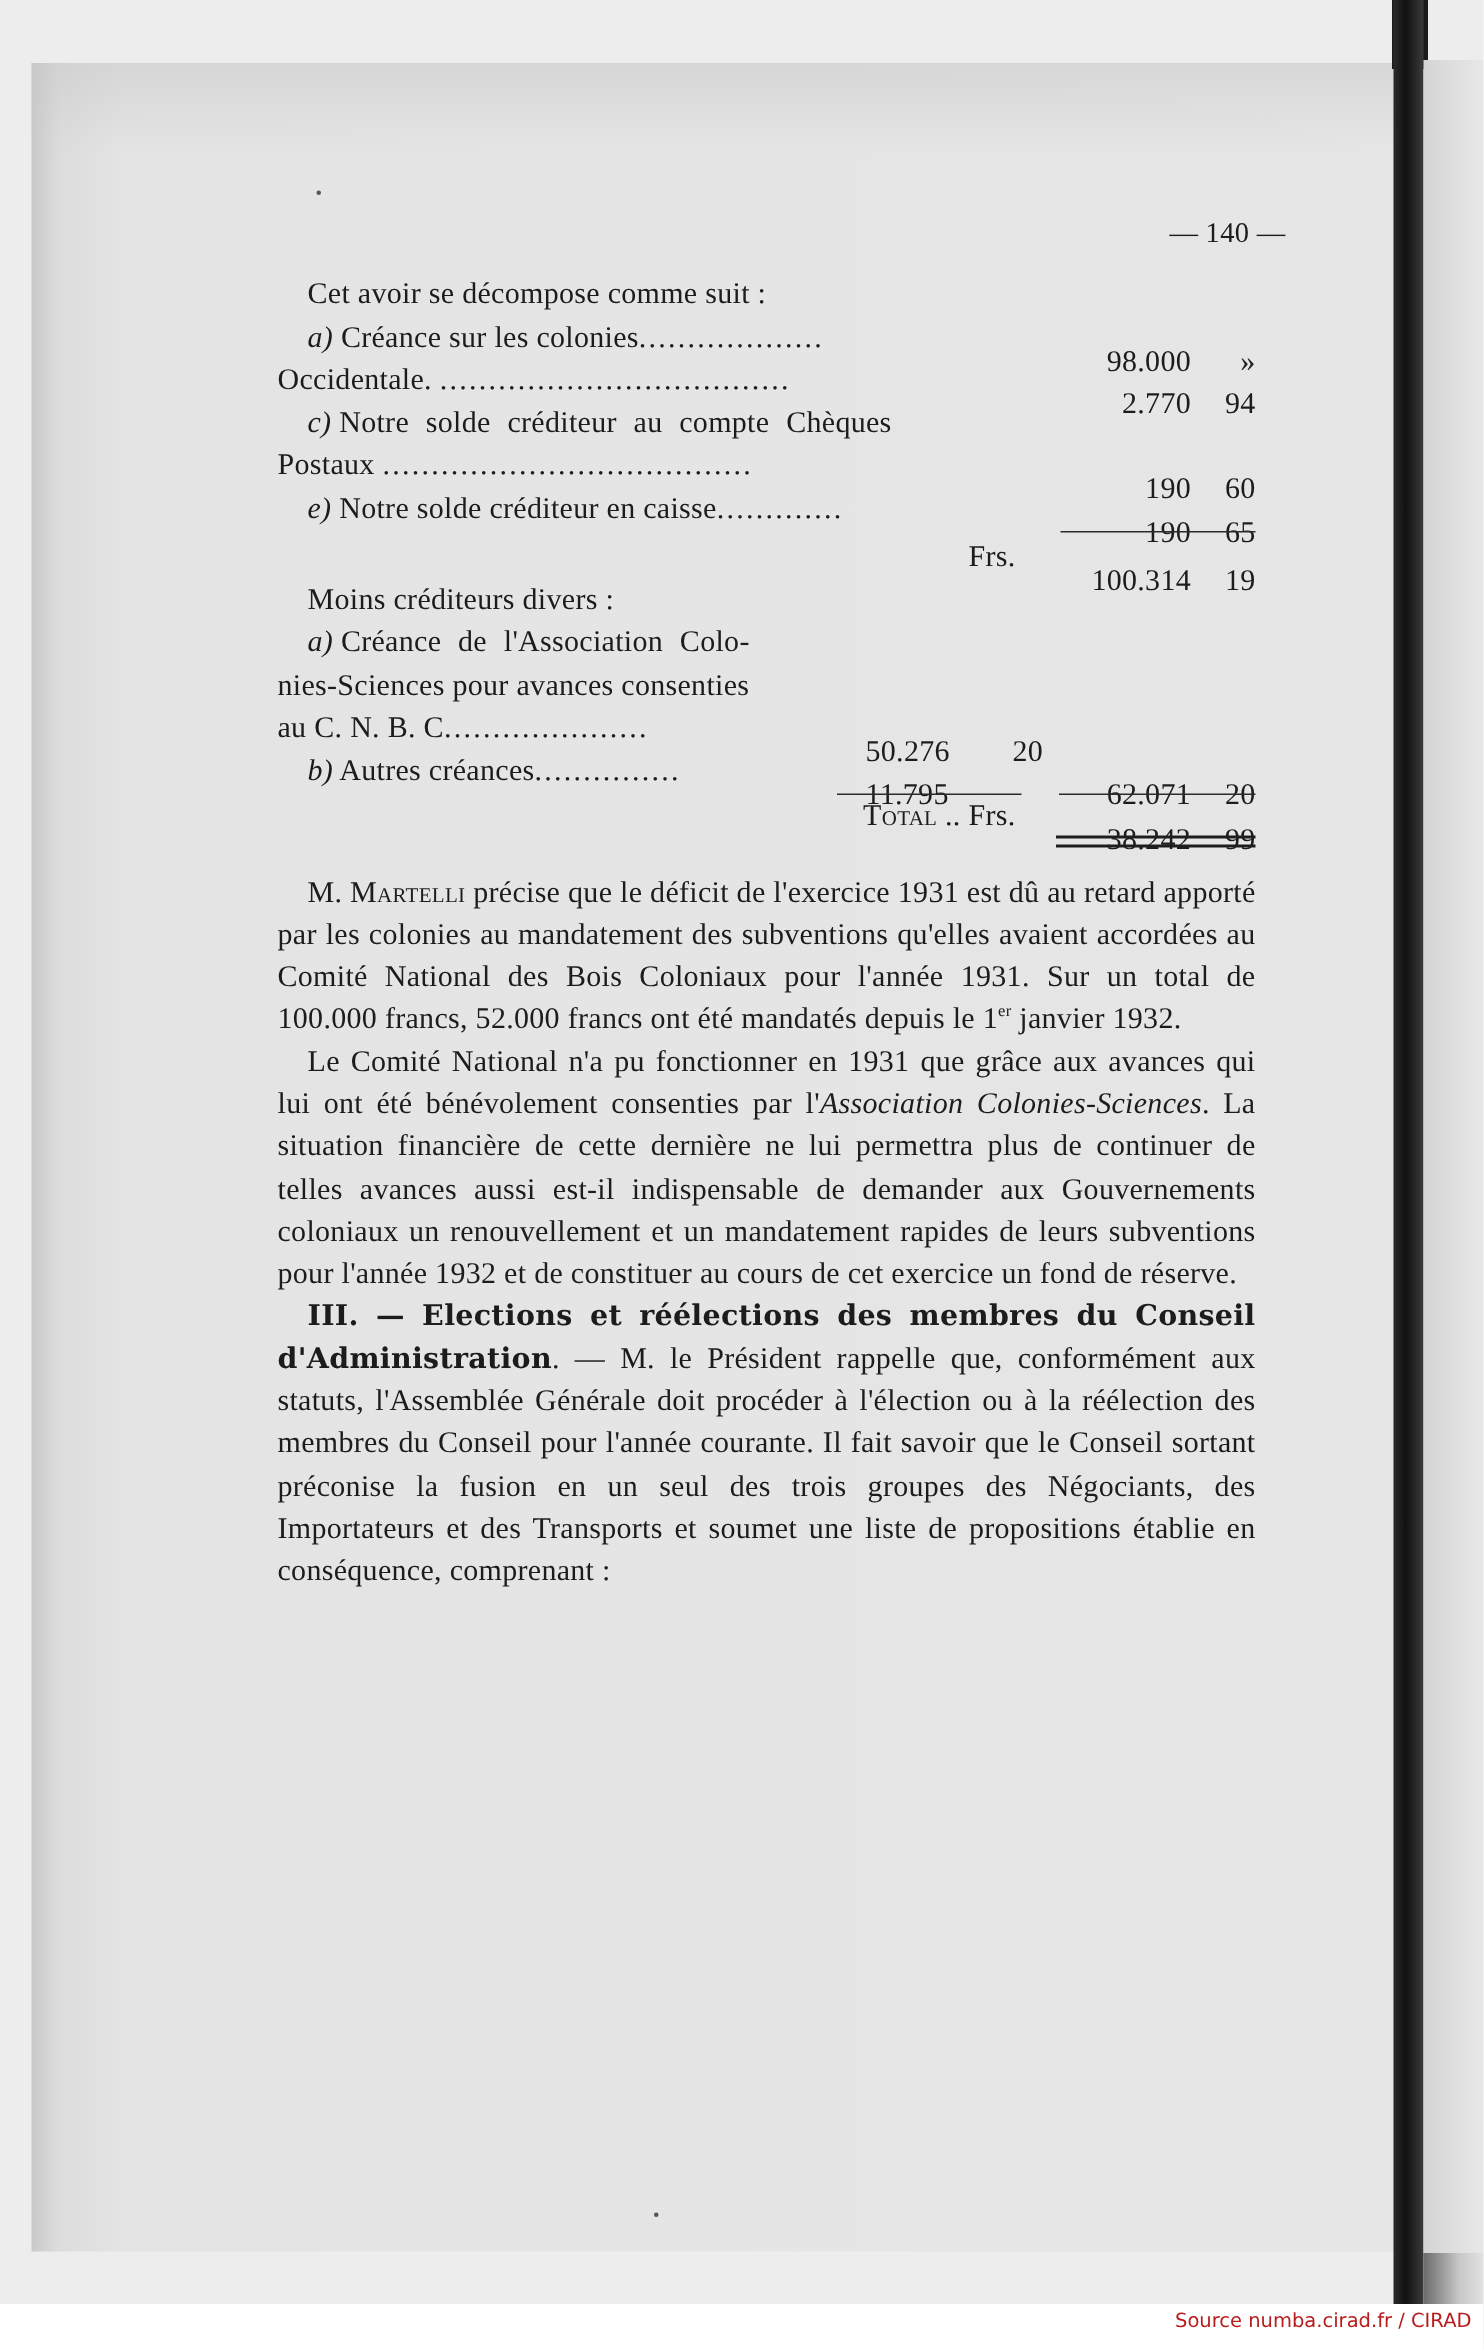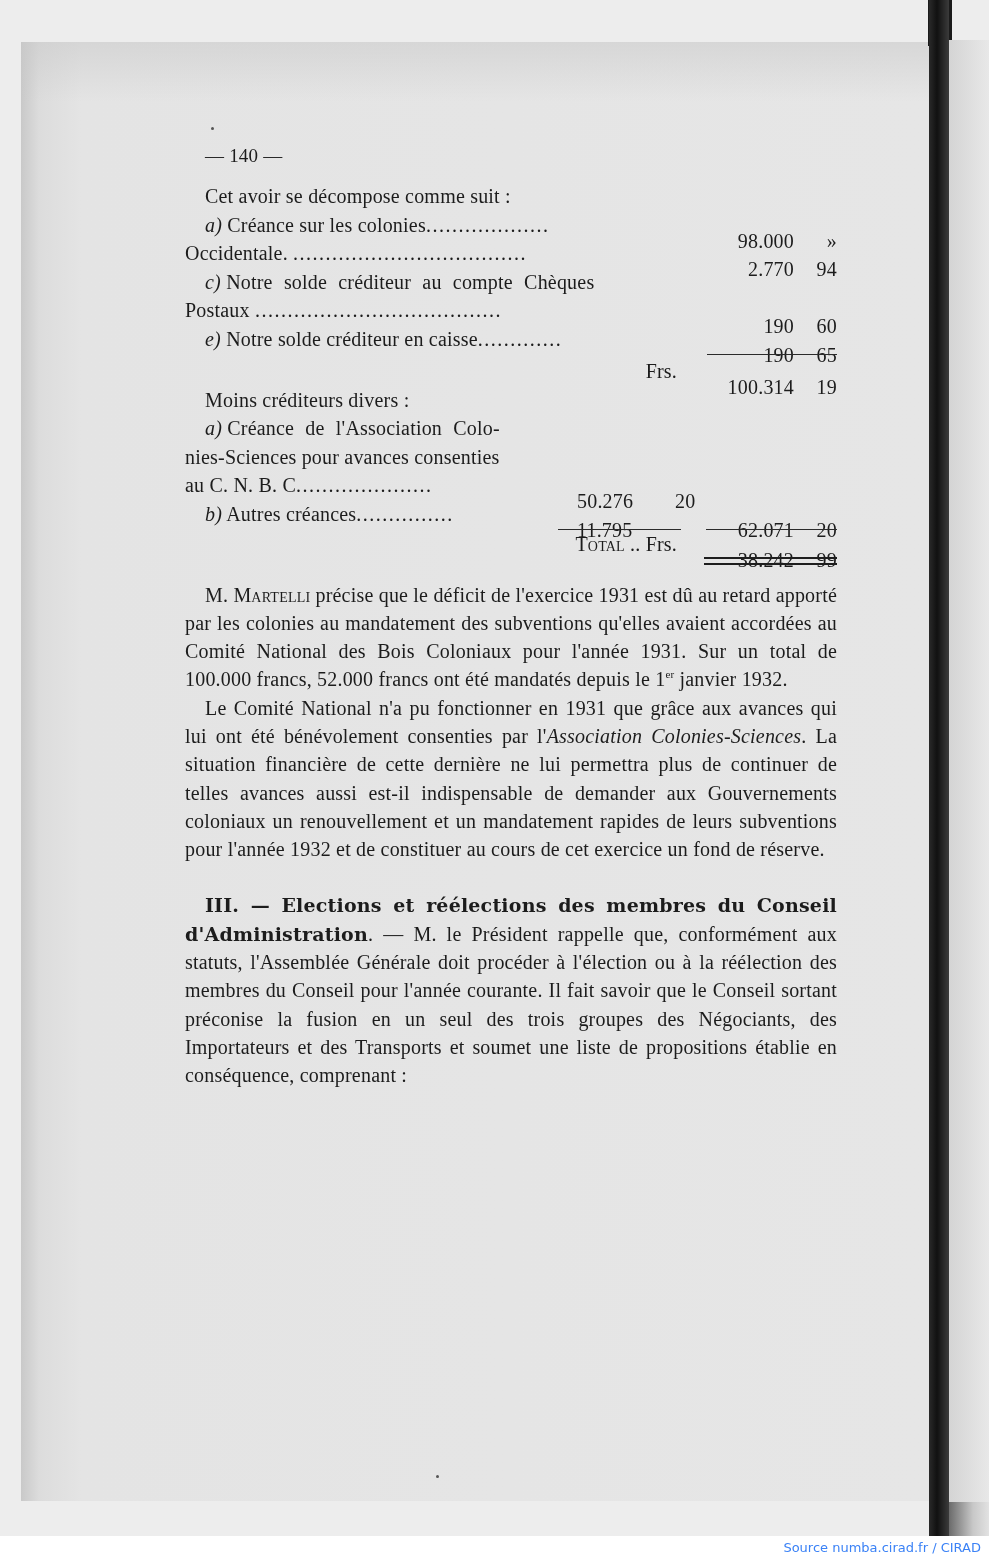--- a/index.html
+++ b/index.html
@@ -69,21 +69,21 @@
     .content {
       position: absolute;
       left: 185px;
       top: 140px;
       width: 652px;
       font-size: 20px;
       line-height: 28.3px;
       letter-spacing: 0.2px;
     }
     .page-number {
-      text-align: left;
+      text-align: right;
       width: 652px;
       margin-left: 20px;
       font-size: 19px;
       height: 32px;
       line-height: 32px;
       margin-bottom: 10px;
     }
     .ledger {
       position: relative;
       width: 652px;
@@ -133,29 +133,29 @@
       line-height: 28.3px;
     }
     .para-block { margin-top: 22px; }
     .para + .para { margin-top: 0; }
     .bold-sans {
       font-family: "DejaVu Serif", "Liberation Serif", serif;
       font-weight: bold;
       font-size: 19px;
     }
     .sup { font-size: 11px; vertical-align: super; line-height: 0; }
-    .section { margin-top: 28px; }
+    .section { }
 
     .footer {
       position: absolute;
       right: 8px;
       top: 1540px;
       font-family: "DejaVu Sans", "Liberation Sans", sans-serif;
       font-size: 13px;
-      color: #3b82f6;
+      color: #b91c1c;
     }
     .speck {
       position: absolute;
       width: 3px; height: 3px;
       border-radius: 50%;
       background: #555;
     }
   </style>
 </head>
 <body>

